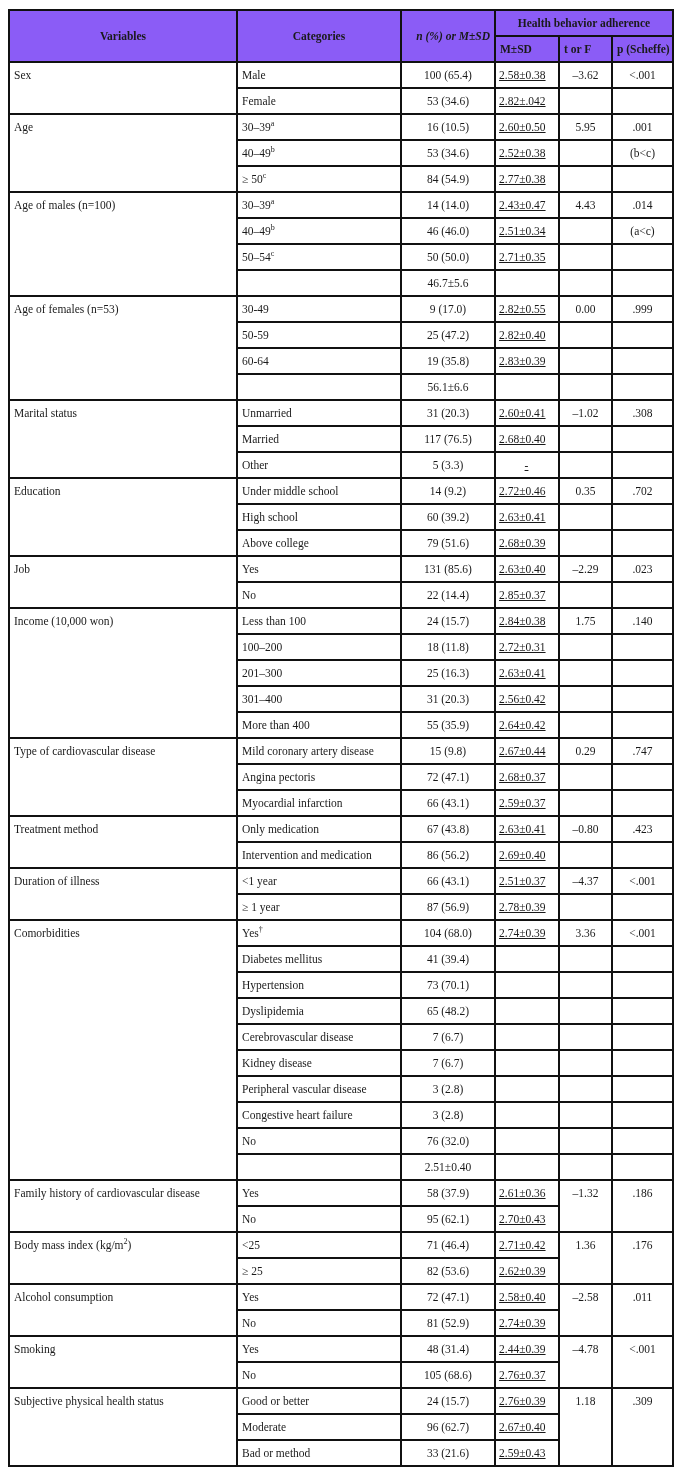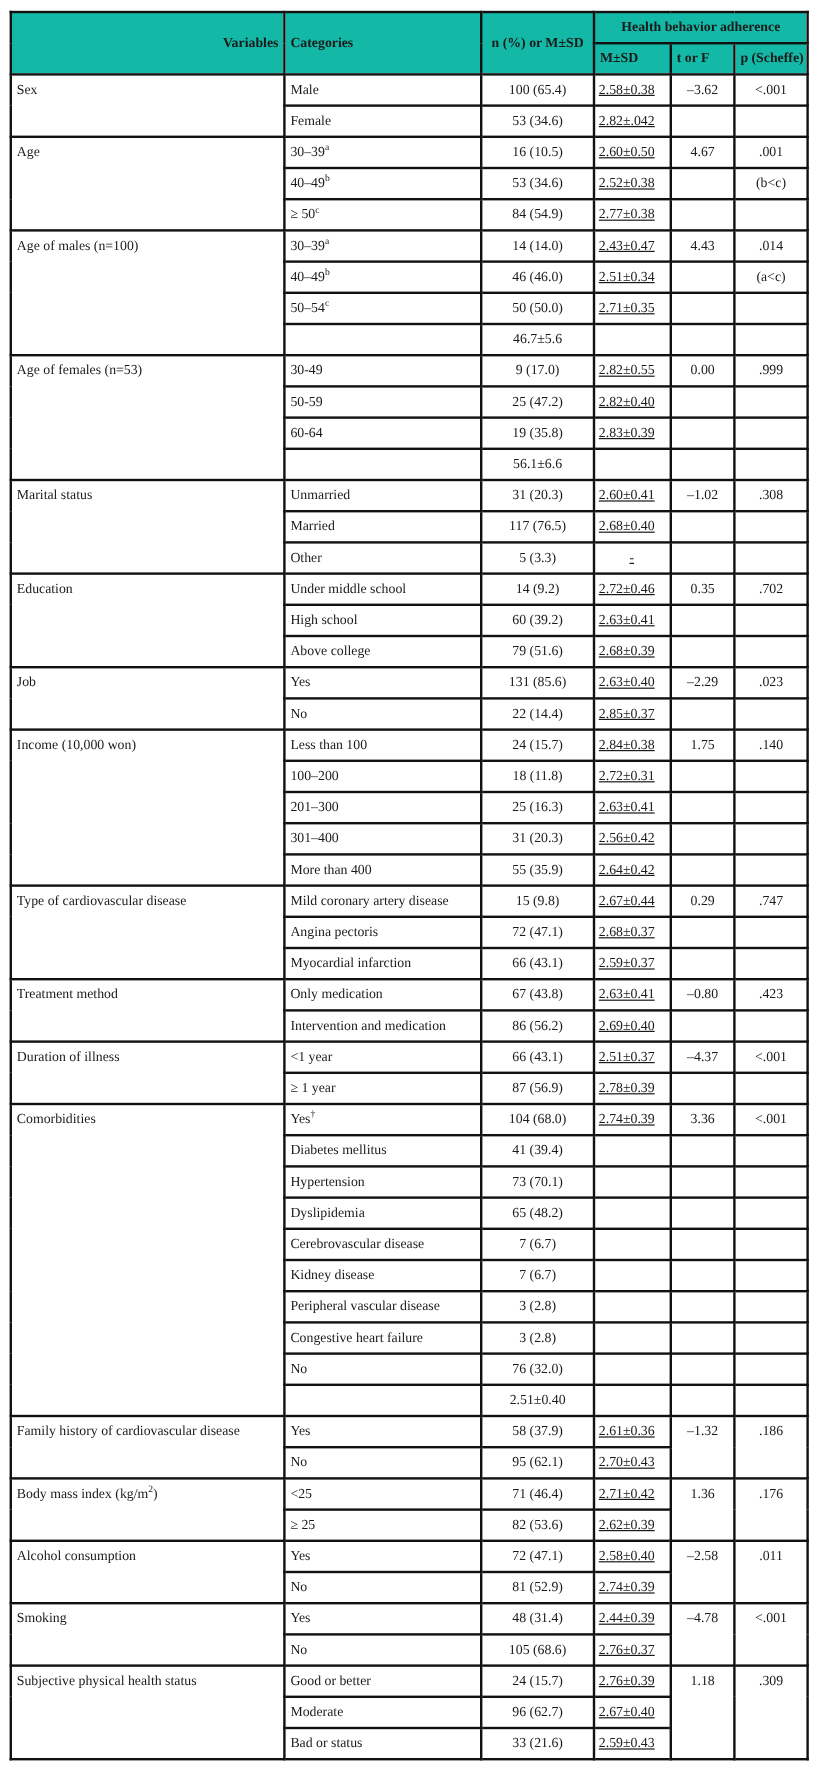--- a/index.html
+++ b/index.html
@@ -1,22 +1,22 @@
 <!DOCTYPE html>
 <html><head>
 <meta charset="utf-8">
 <style>
   html, body { margin:0; padding:0; background:#ffffff; }
   body { width:680px; height:1474px; position:relative; font-family:"Liberation Serif", serif; color:#1a1a1a; }
   table { position:absolute; left:8px; top:9px; width:664px; border-collapse:collapse; font-size:11.5px; table-layout:fixed; }
   td, th { border:2px solid #111; padding:0 4px; vertical-align:top; line-height:24px; height:24px; white-space:nowrap; overflow:hidden; }
-  th { background:#14b8a6; font-weight:bold; font-size:11.5px; }
-  th.var { text-align:right; vertical-align:middle; }
-  th.cat { text-align:left; vertical-align:middle; }
-  th.n { text-align:center; vertical-align:middle; }
+  th { background:#8b5cf6; font-weight:bold; font-size:11.5px; }
+  th.var { text-align:center; vertical-align:middle; }
+  th.cat { text-align:center; vertical-align:middle; }
+  th.n { text-align:right; vertical-align:middle;font-style:italic; }
   th.grp { text-align:center; }
   th.sub { text-align:left; }
   td.n, td.t, td.p { text-align:center; }
   td.m { text-align:left; padding-left:3px;text-decoration:underline; }
   sup { font-size:8px; line-height:0; }
 </style>
 </head>
 <body>
 
 <table>
@@ -55,21 +55,21 @@
         <td class="n">53 (34.6)</td>
         <td class="m">2.82±.042</td>
         <td class="t"></td>
         <td class="p"></td>
       </tr>
       <tr>
         <td rowspan="3"><span>Age</span></td>
         <td><span>30–39</span><sup>a</sup></td>
         <td class="n">16 (10.5)</td>
         <td class="m">2.60±0.50</td>
-        <td class="t">4.67</td>
+        <td class="t">5.95</td>
         <td class="p">.001</td>
       </tr>
       <tr>
         <td><span>40–49</span><sup>b</sup></td>
         <td class="n">53 (34.6)</td>
         <td class="m">2.52±0.38</td>
         <td class="t"></td>
         <td class="p">(b&lt;c)</td>
       </tr>
       <tr>
@@ -414,18 +414,18 @@
         <td class="m">2.76±0.39</td>
         <td class="t" rowspan="3">1.18</td>
         <td class="p" rowspan="3">.309</td>
       </tr>
       <tr>
         <td><span>Moderate</span></td>
         <td class="n">96 (62.7)</td>
         <td class="m">2.67±0.40</td>
       </tr>
       <tr>
-        <td><span>Bad or status</span></td>
+        <td><span>Bad or method</span></td>
         <td class="n">33 (21.6)</td>
         <td class="m">2.59±0.43</td>
       </tr>
     </tbody>
 </table>
 
 </body></html>

